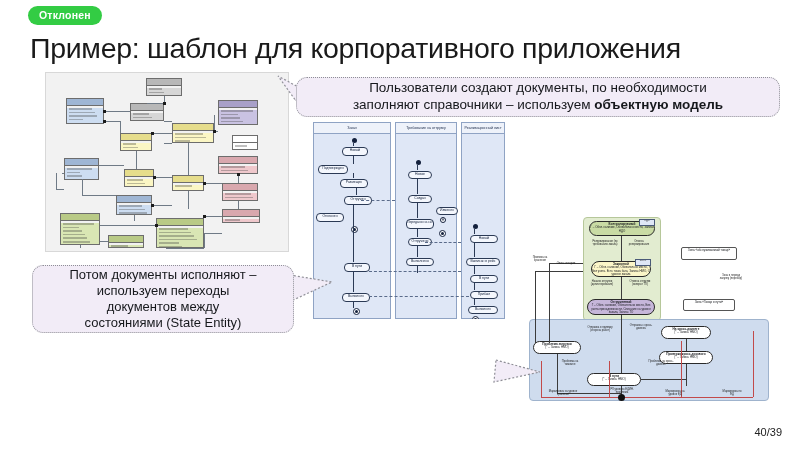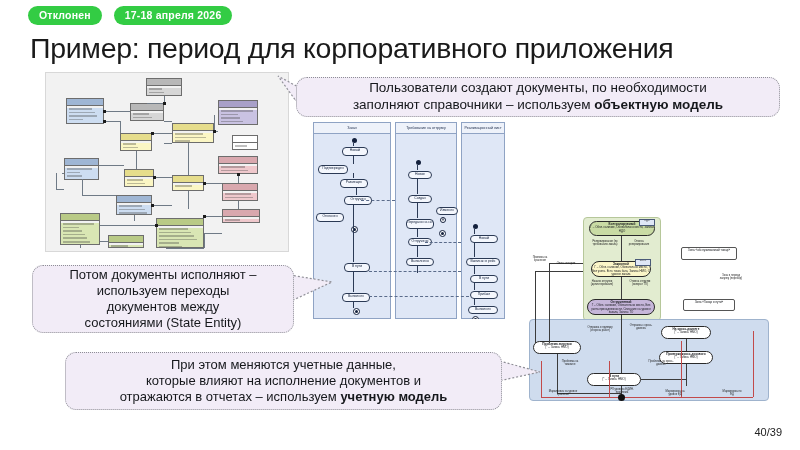--- a/index.html
+++ b/index.html
@@ -103,24 +103,23 @@
 
   .tail{position:absolute;overflow:visible;pointer-events:none;}
 </style>
 </head>
 <body>
 
 <div class="slide">
 
   <div class="hdr">
     <div class="pill">Отклонен</div>
-    <div class="pill">17-18 апреля 2026</div>
-  </div>
-
-  <div class="title">Пример: период для корпоративного приложения</div>
+  </div>
+
+  <div class="title">Пример: шаблон для корпоративного приложения</div>
 
   <div class="panel" id="er-panel">
     <div id="er-inner" style="position:absolute;inset:0;">
         <div class="ent e-gray" style="left: 100px; top: 5px; width: 36px; height: 18px;">
           <div class="hd"></div>
           <div class="bd">
             <span class="ln" style="width: 38%;"></span>
             <span class="ln" style="width: 45%;"></span>
           </div>
         </div>
@@ -473,23 +472,16 @@
 
   <div class="callout" id="co2">
     <div class="txt">
       <span>Потом документы исполняют –</span><br>
       <span>используем переходы</span><br>
       <span>документов между</span><br>
       <span>состояниями (State Entity)</span>
     </div>
   </div>
 
-  <div class="callout" id="co3">
-    <div class="txt">
-      <span>При этом меняются учетные данные,</span><br>
-      <span>которые влияют на исполнение документов и</span><br>
-      <span>отражаются в отчетах – используем </span><b>учетную модель</b>
-    </div>
-  </div>
 
   <div class="pageno">40/39</div>
 
 </div>
 
 </body></html>

